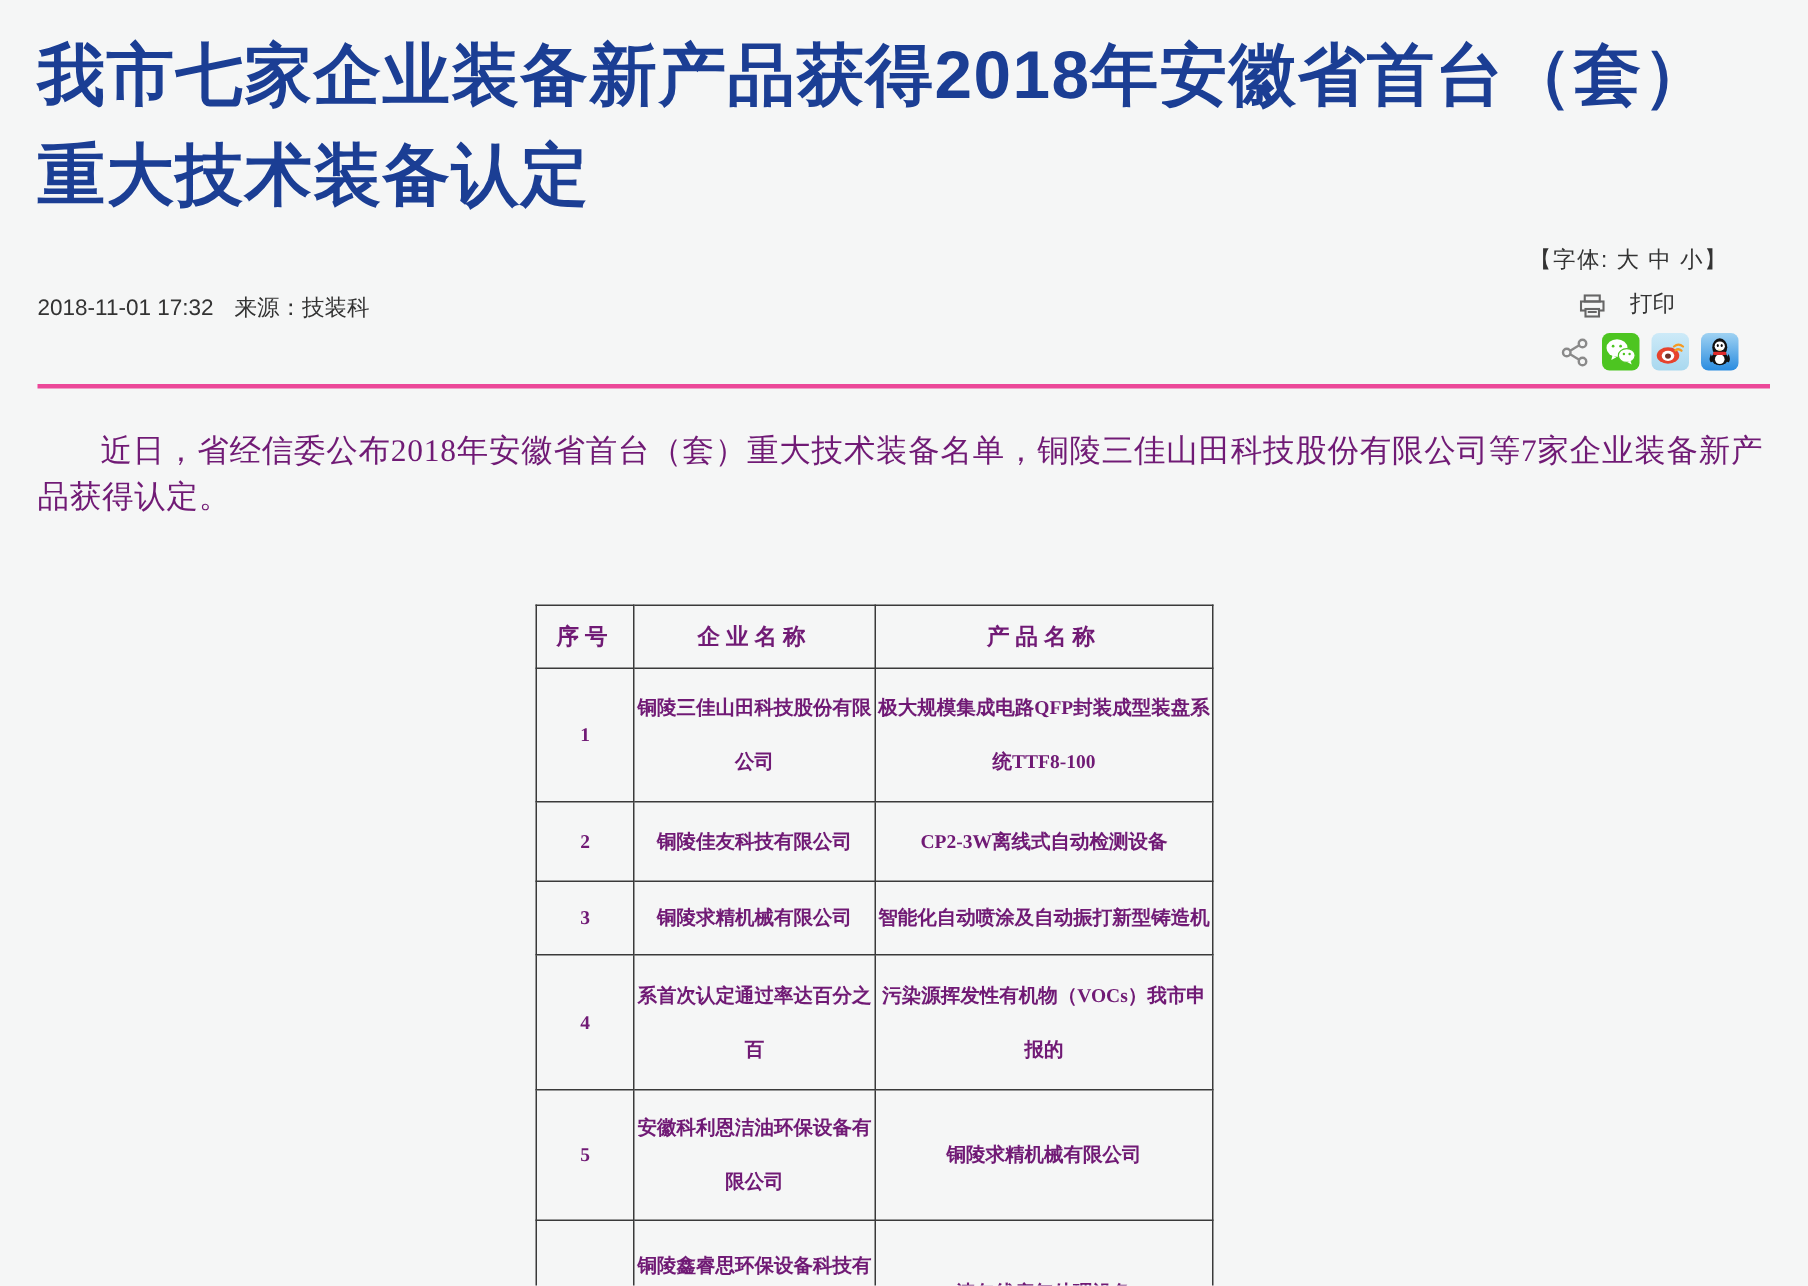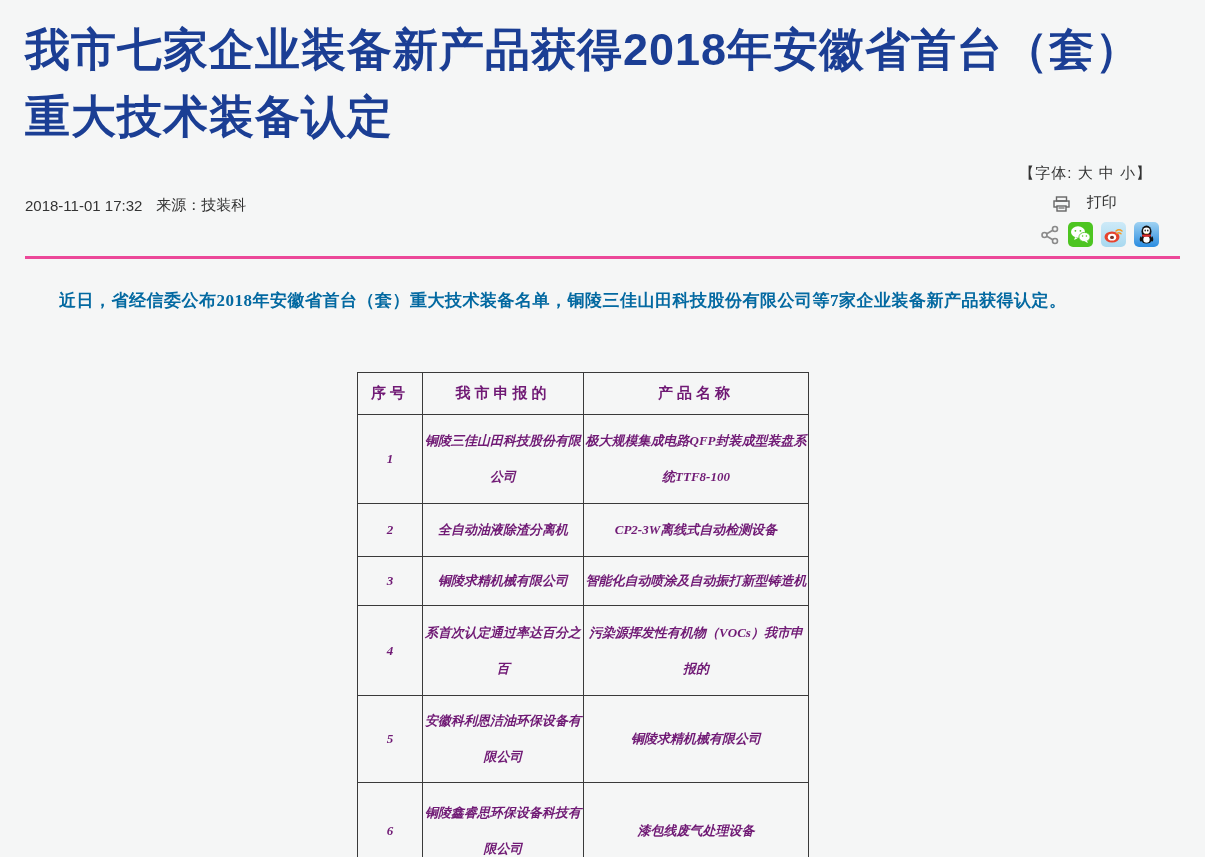--- a/index.html
+++ b/index.html
@@ -47,24 +47,24 @@
     cursor:pointer;
   }
   .wechat { background:#4dc521; }
   .weibo  { background:linear-gradient(180deg,#cdeaf8,#a8d8ef); }
   .qq     { background:linear-gradient(180deg,#9fd2f2 0%,#2a8ce0 100%); }
 
   
   .article-body { margin-top:26px; font-family:"Liberation Serif", serif; }
   .article-body p {
     text-indent:2em;
-    font-size:17px;
-    font-weight:bold;
+    font-size:21px;
+    font-weight:normal;
     line-height:31px;
-    color:#0369a1;
+    color:#701a75;
     margin-bottom:15px;
     letter-spacing:0.5px;
   }
 
   
   .award-table {
     margin-left:332px;           
     margin-top:56px;
     border-collapse:collapse;
     table-layout:fixed;
@@ -73,21 +73,21 @@
   }
   .award-table th, .award-table td {
     border:1px solid #3a3a3a;
     text-align:center;
     vertical-align:middle;
     color:#701a75;
     font-weight:bold;
     word-break:break-all;
   }
   .award-table th { font-size:15px; letter-spacing:4px; height:42px; }
-  .award-table td { font-size:13px; line-height:36px; padding:4px 0;font-style:italic; }
+  .award-table td { font-size:13px; line-height:36px; padding:4px 0; }
   .col-no { width:65px; }
   .col-company { width:161px; }
   .col-product { width:225px; }
   .r1 { height:89px; } .r2 { height:53px; } .r3 { height:49px; }
   .r4 { height:90px; } .r5 { height:87px; } .r6 { height:96px; }
 </style>
 </head>
 <body>
 
 <div class="page">
@@ -176,33 +176,33 @@
 
   <table class="award-table">
     <colgroup>
       <col class="col-no">
         <col class="col-company">
         <col class="col-product">
     </colgroup>
     <thead>
       <tr>
         <th>序号</th>
-        <th>我市申报的</th>
+        <th>企业名称</th>
         <th>产品名称</th>
       </tr>
     </thead>
     <tbody>
       <tr class="r1">
         <td>1</td>
         <td>铜陵三佳山田科技股份有限公司</td>
         <td>极大规模集成电路QFP封装成型装盘系统TTF8-100</td>
       </tr>
       <tr class="r2">
         <td>2</td>
-        <td>全自动油液除渣分离机</td>
+        <td>铜陵佳友科技有限公司</td>
         <td>CP2-3W离线式自动检测设备</td>
       </tr>
       <tr class="r3">
         <td>3</td>
         <td>铜陵求精机械有限公司</td>
         <td>智能化自动喷涂及自动振打新型铸造机</td>
       </tr>
       <tr class="r4">
         <td>4</td>
         <td>系首次认定通过率达百分之百</td>

